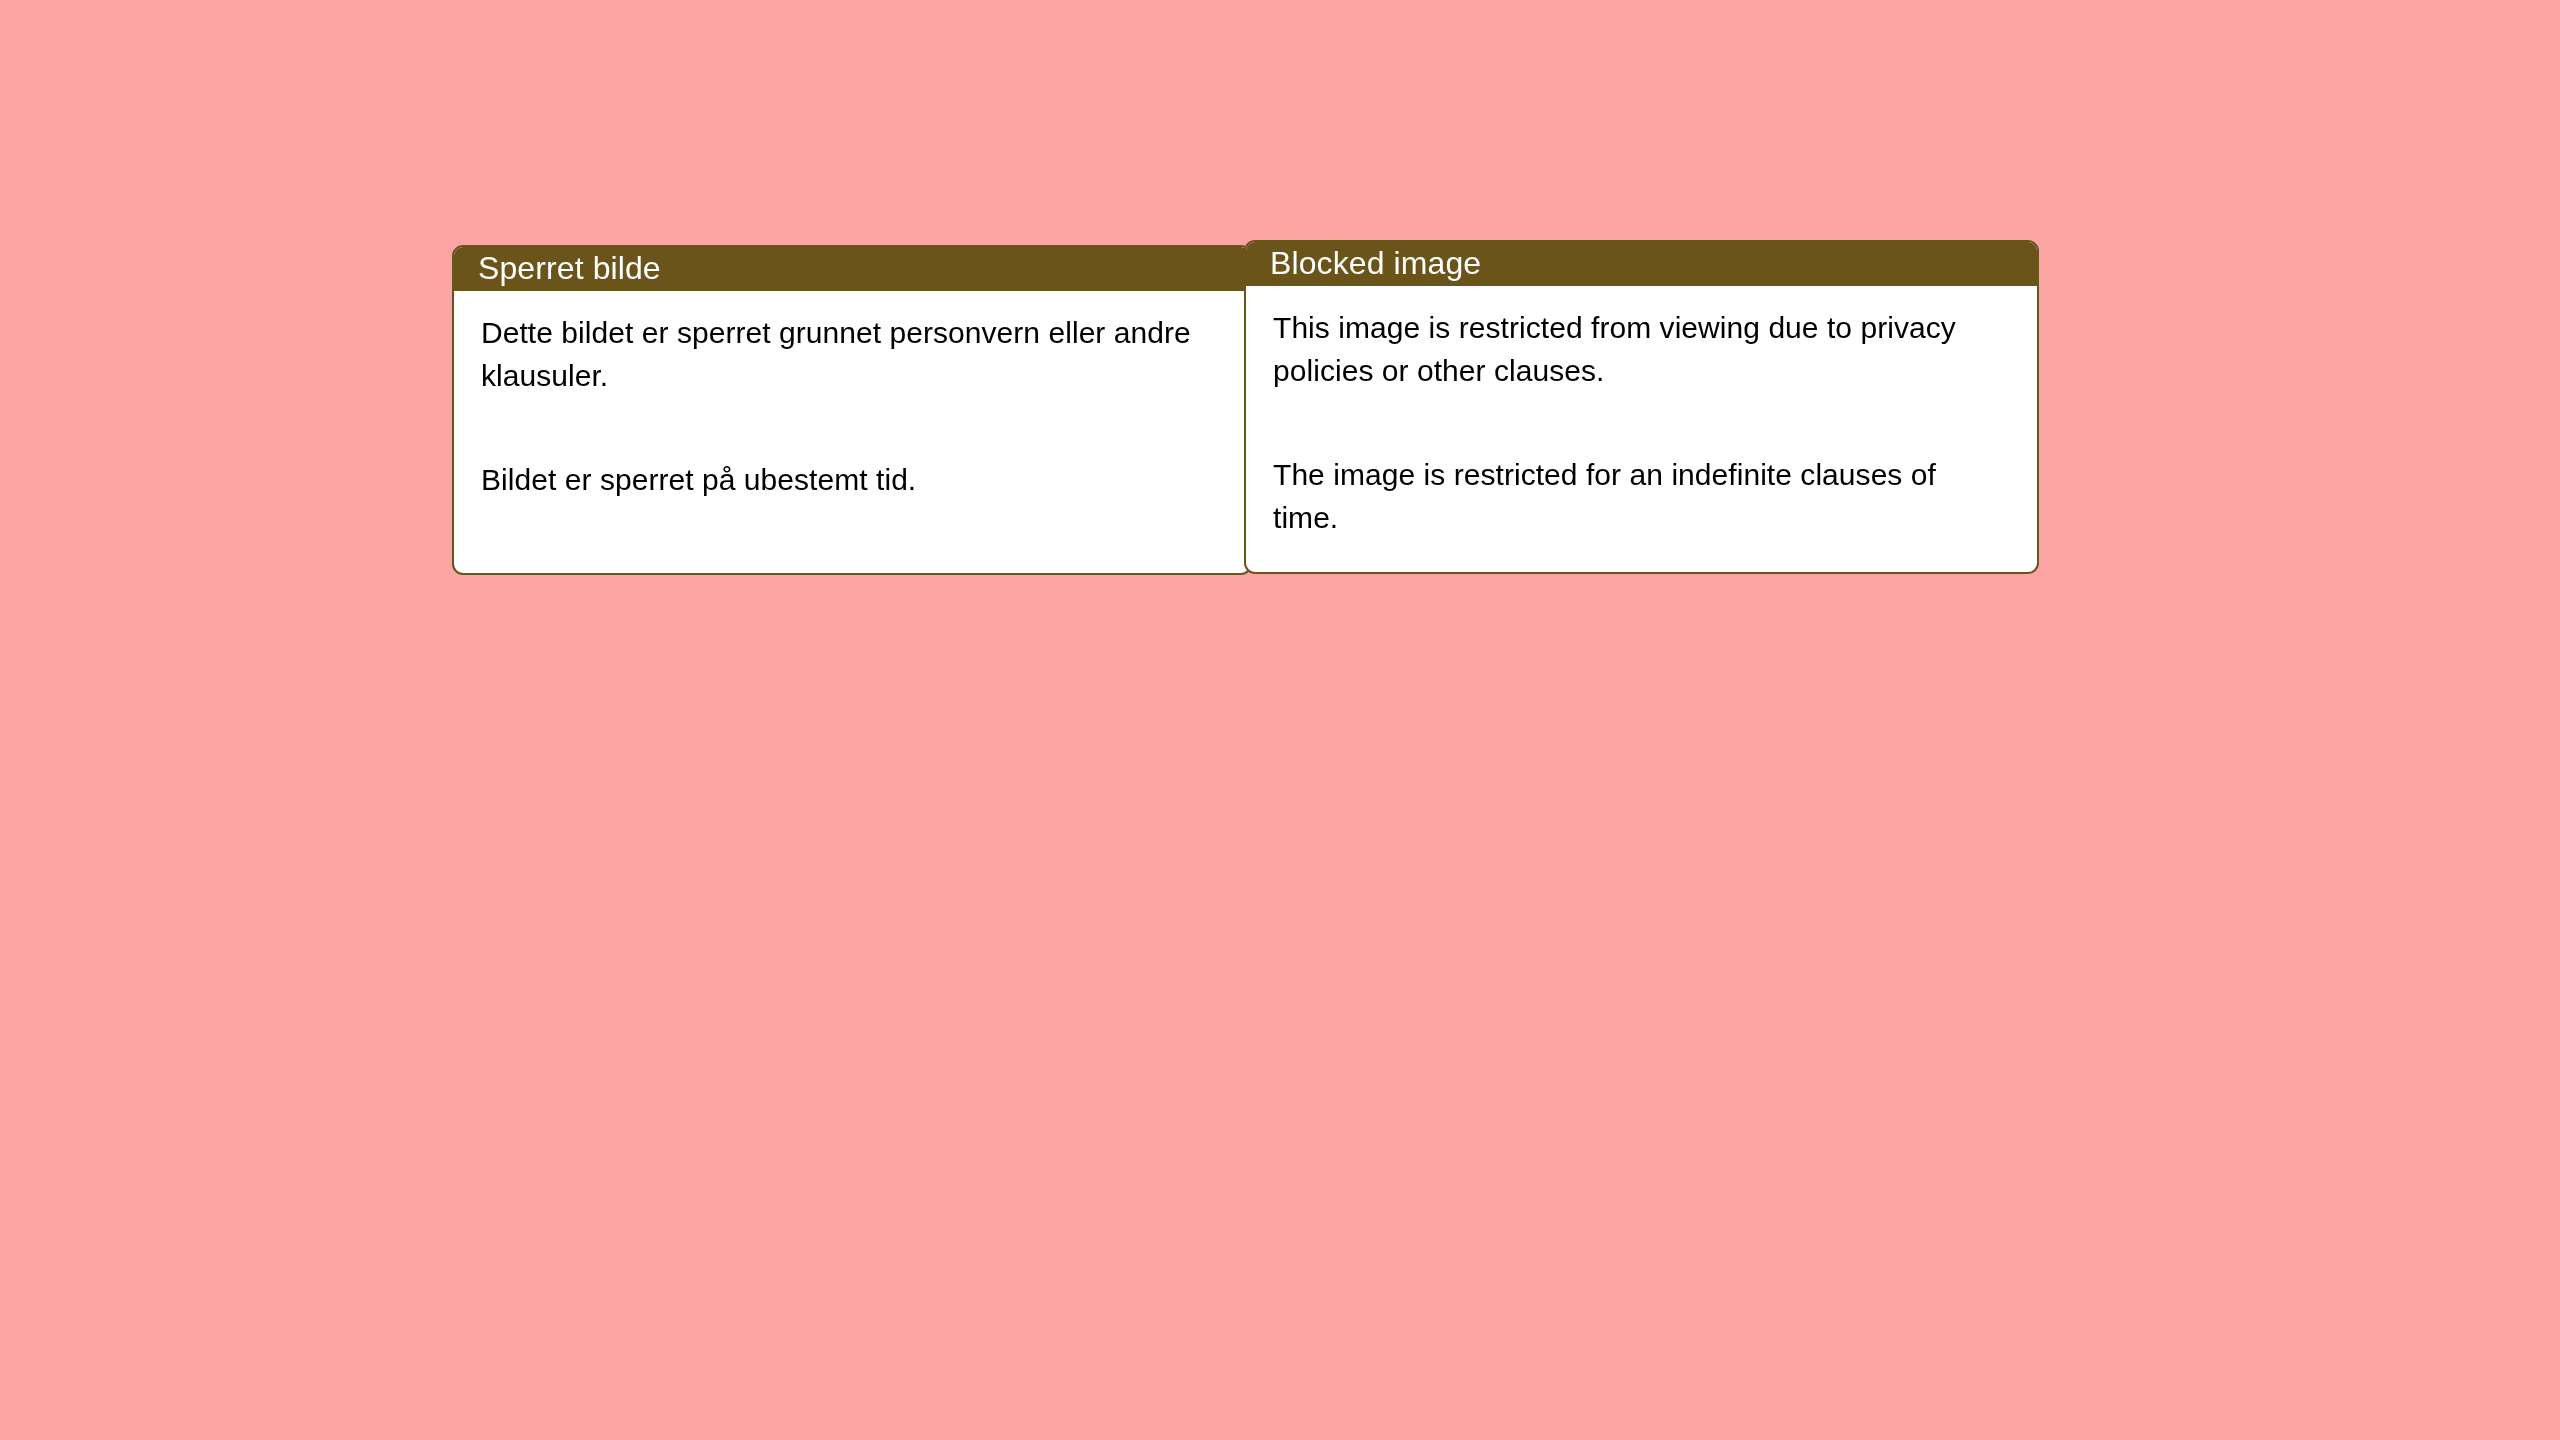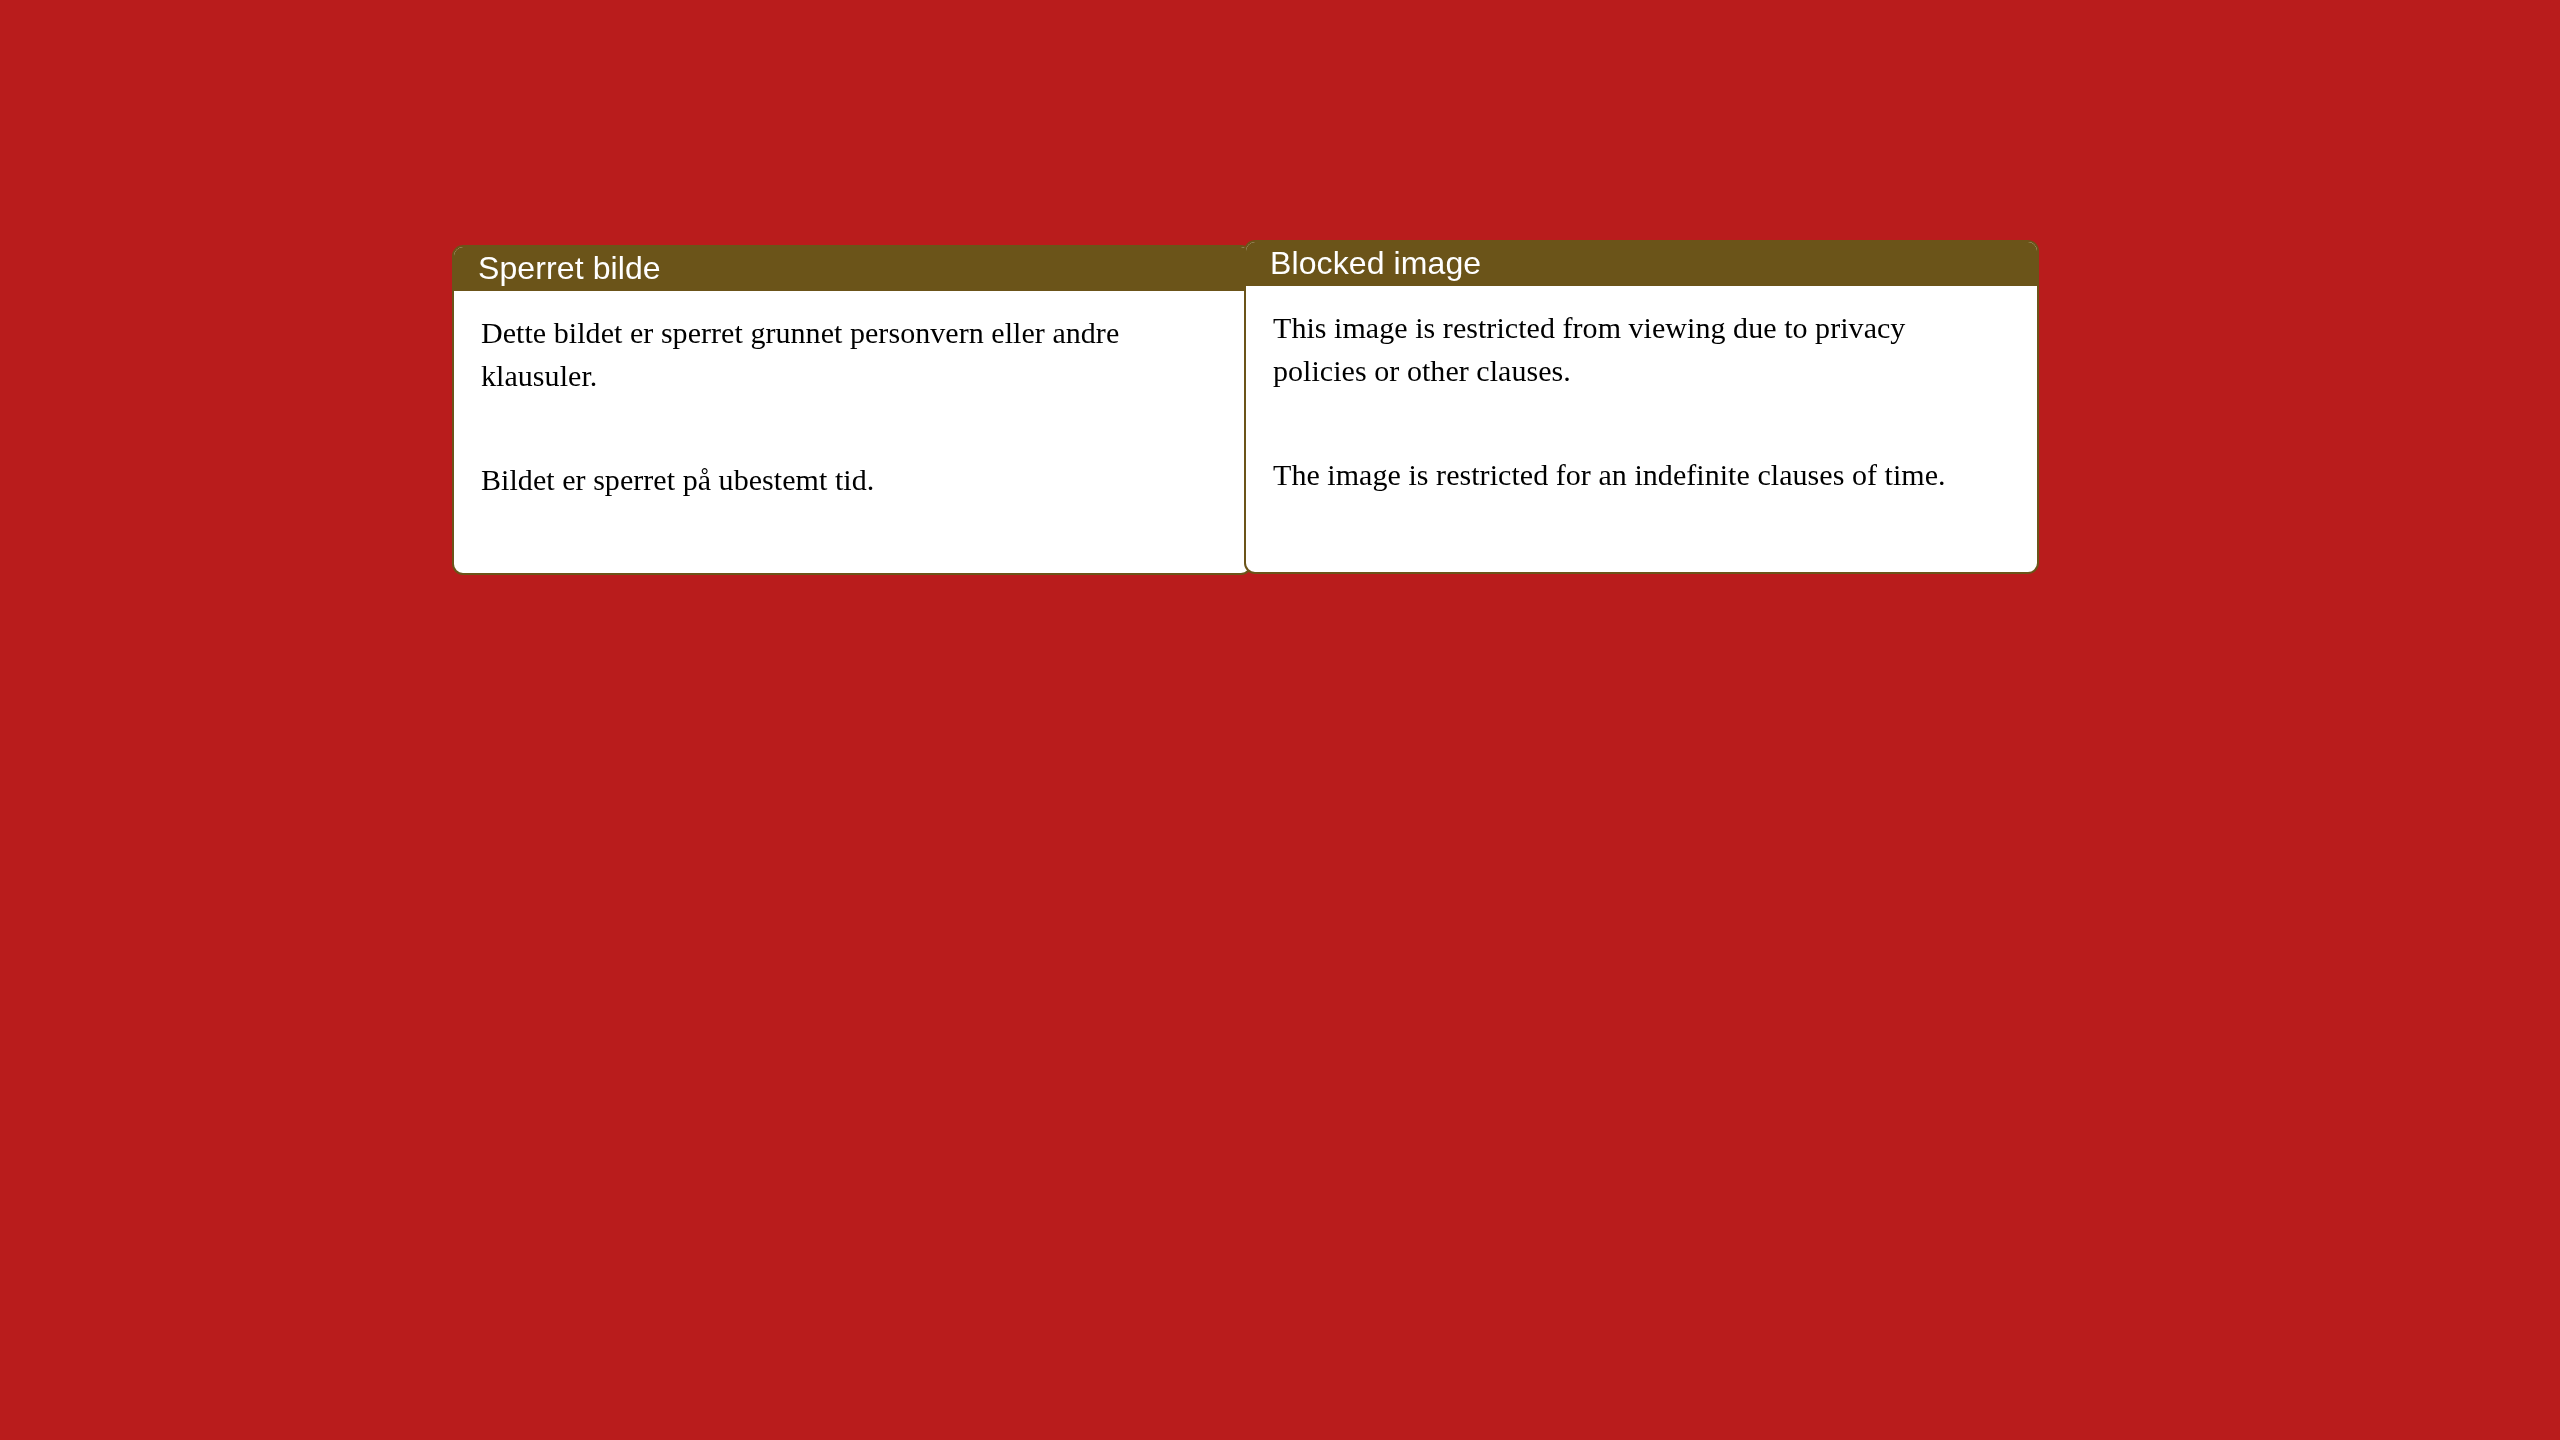--- a/index.html
+++ b/index.html
@@ -13,21 +13,21 @@
     font-family: "Liberation Sans", sans-serif;
     overflow: hidden;
     position: relative;
   }
   .stage {
     position: absolute;
     left: 0;
     top: 0;
     width: 2560px;
     height: 1440px;
-    background: #b91c1c;
+    background: #fca5a5;
   }
   .notice-card {
     position: absolute;
     box-sizing: border-box;
     background: #ffffff;
     border: 2px solid #6b5419;
     border-radius: 11px;
     overflow: hidden;
   }
   .card-no {
@@ -56,21 +56,20 @@
   .card-title {
     color: #ffffff;
     font-size: 32px;
     line-height: 34px;
     font-weight: 400;
     letter-spacing: 0.1px;
     white-space: nowrap;
   }
   .card-body {
     padding: 20px 39px 0 27px;
-    font-family: Liberation Serif, serif;
   }
   .card-body p {
     margin: 0;
     color: #000000;
     font-size: 30px;
     line-height: 43px;
     font-weight: 400;
     letter-spacing: 0.05px;
   }
   .card-body p.spaced {

